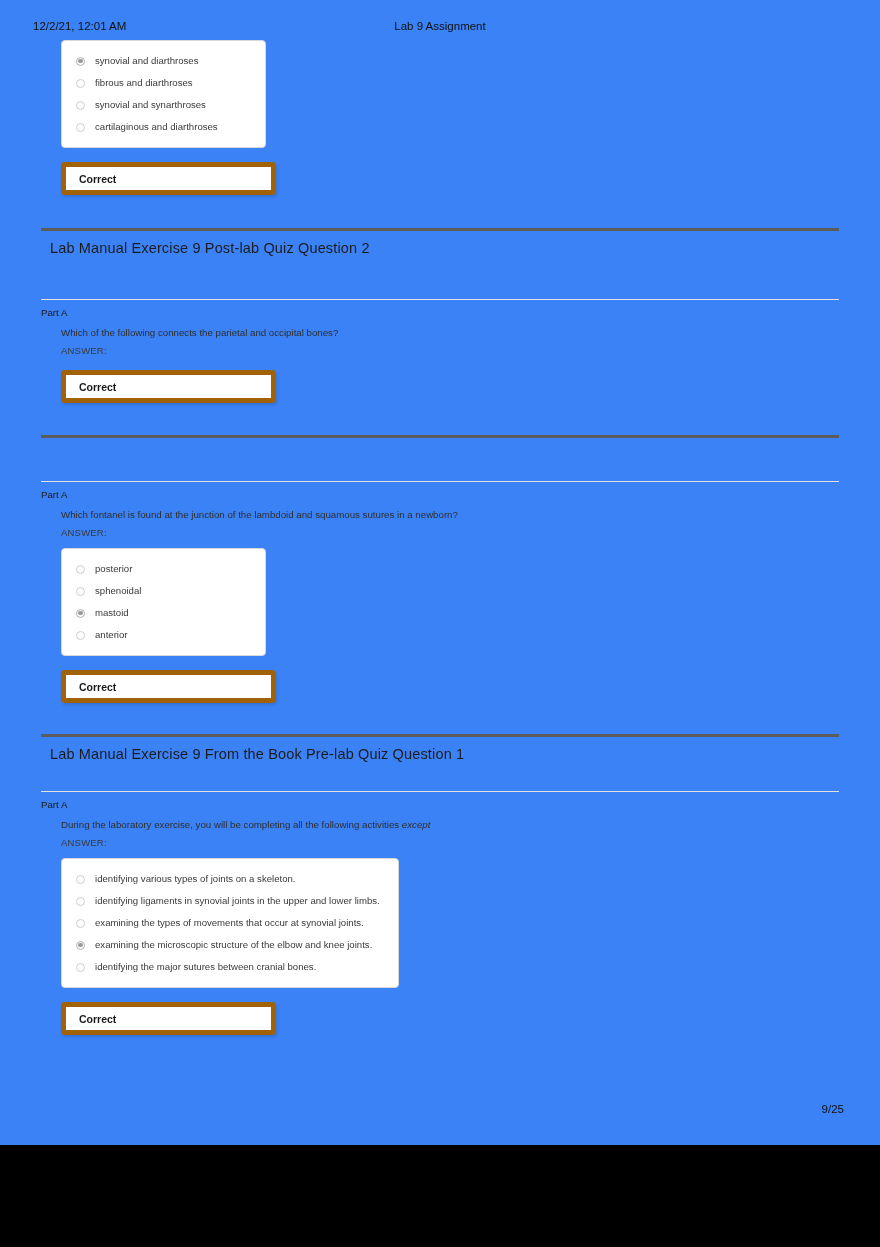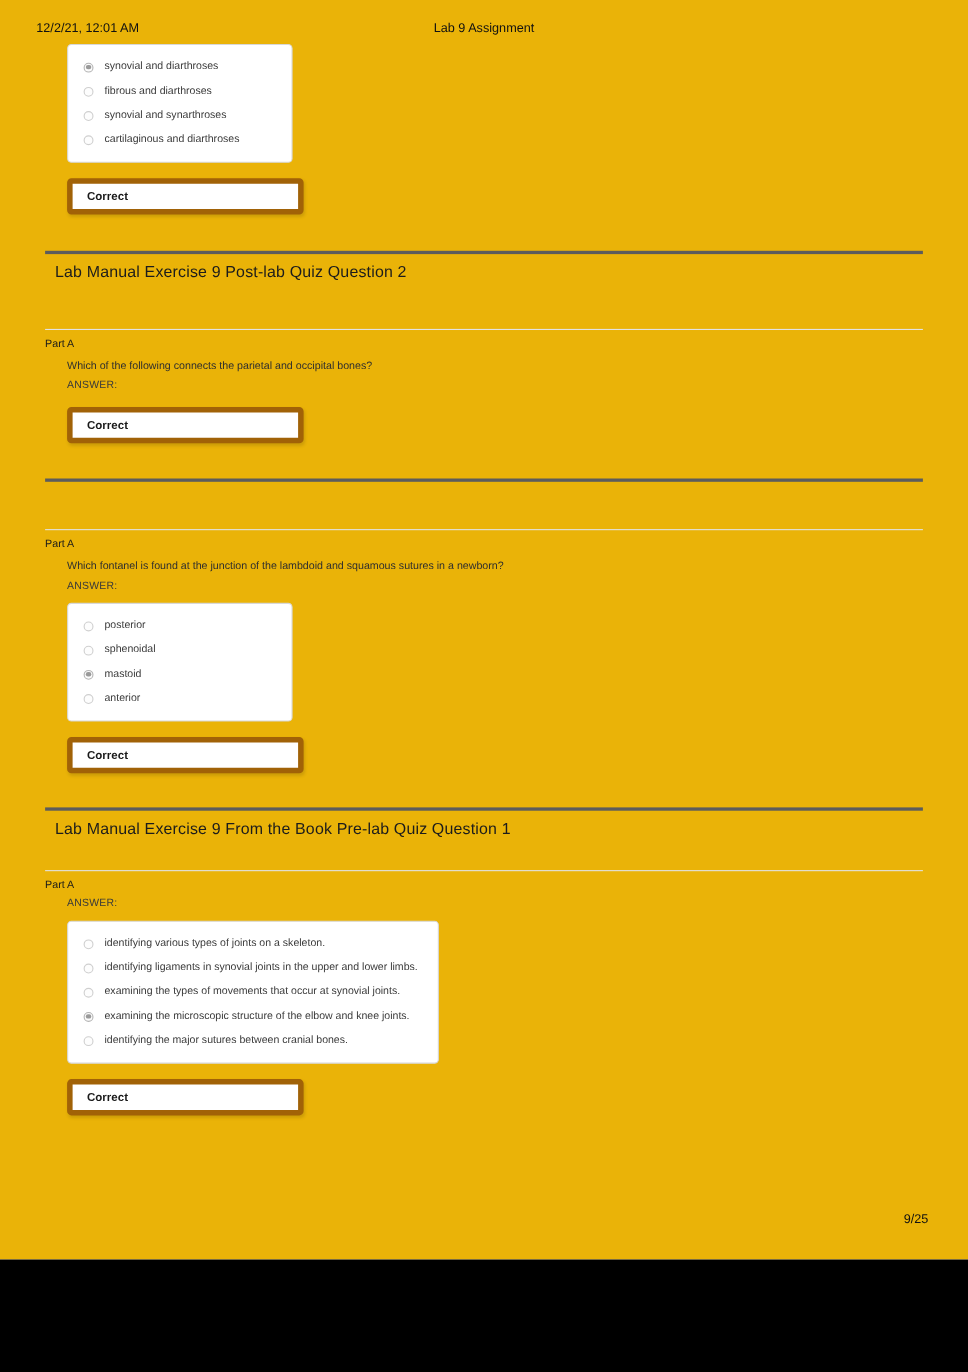--- a/index.html
+++ b/index.html
@@ -14,21 +14,21 @@
     position: relative;
     font-family: "Liberation Sans", sans-serif;
     color: #1a1a1a;
     overflow: hidden;
   }
 
   .page {
     position: relative;
     width: 880px;
     height: 1145px;
-    background: #eab308;
+    background: #3b82f6;
     box-sizing: border-box;
   }
 
   
   .doc-header {
     position: absolute;
     top: 20px;
     left: 0;
     width: 880px;
     height: 18px;
@@ -267,20 +267,21 @@
       <div class="correct-box">
         <span class="correct-text">Correct</span>
       </div>
     </div>
 
     <div style="margin-top:31px;">
       <div class="section-rule"></div>
       <div class="section-title" style="margin-top:9px;">Lab Manual Exercise 9 From the Book Pre-lab Quiz Question 1</div>
       <div class="part-rule" style="margin-top:29px;"></div>
       <div class="part-label" style="margin-top:7px;">Part A</div>
+      <div class="question-text" style="margin-top:8px;" id="q2-prompt">During the laboratory exercise, you will be completing all the following activities <em>except</em></div>
       <div class="answer-label" style="margin-top:6px;">ANSWER:</div>
       <div class="answer-card w338" style="margin-top:10px;" id="q2-card">
           <div class="option-row">
             <span class="radio"></span>
             <span class="option-label">identifying various types of joints on a skeleton.</span>
           </div>
           <div class="option-row">
             <span class="radio"></span>
             <span class="option-label">identifying ligaments in synovial joints in the upper and lower limbs.</span>
           </div>

